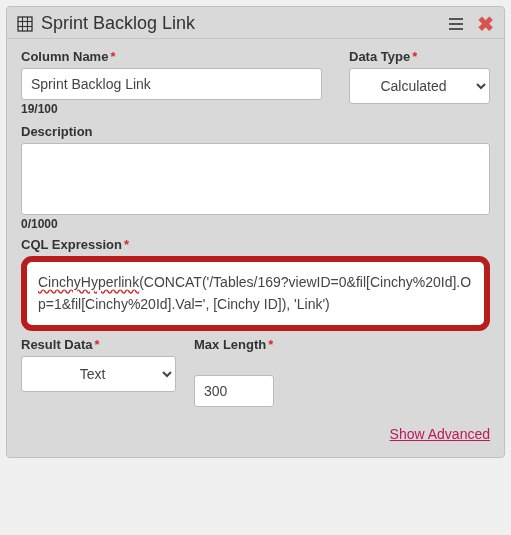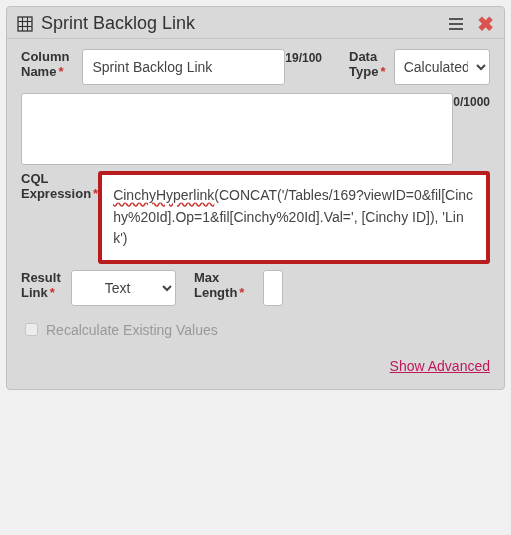--- a/index.html
+++ b/index.html
@@ -55,20 +55,21 @@
   .panel-body {
     padding: 10px 14px 14px 14px;
   }
   .row {
     display: flex;
     gap: 18px;
     margin-bottom: 4px;
   }
   .field {
     display: flex;
+    flex-direction: column;
   }
   .field.col-name { flex: 1; }
   .field.data-type { width: 150px; padding-left: 9px; }
   .field.full { width: 100%; }
   .field.result-type { width: 155px; }
   .field.max-length { width: 80px; gap: 19px; }
   .label {
     font-size: 13px;
     color: #333;
     font-weight: 600;
@@ -104,22 +105,22 @@
   .desc-area {
     height: 72px;
   }
   .dsc-select {
     width: 150px;
     height: 30px;
     padding: 4px 5px;
   }
   .cql-box {
     background: #fff;
-    border: 4px solid #b91c1c;
-    border-radius: 3px;
+    border: 6px solid #b91c1c;
+    border-radius: 11px;
     padding: 10px 11px;
     font-size: 14px;
     color: #444;
     line-height: 1.55;
     word-break: break-all;
   }
   .cql-fn {
     text-decoration: underline;
     text-decoration-color: #c9302c;
     text-decoration-style: wavy;
@@ -184,54 +185,51 @@
         <div class="label">
           <span>Data Type</span><span class="req">*</span>
         </div>
         <select>
           <option>Calculated</option>
         </select>
       </div>
     </div>
 
     <div class="field full section-gap-sm">
+      <div class="label">Description</div>
       <textarea class="desc-area" style=""></textarea>
       <div class="counter">0/1000</div>
     </div>
 
 
     <div class="field full section-gap">
       <div class="label">
         <span>CQL Expression</span><span class="req">*</span>
       </div>
       <div class="cql-box">
         <span class="cql-fn">CinchyHyperlink</span><span>(CONCAT('/Tables/169?viewID=0&amp;fil[Cinchy%20Id].Op=1&amp;fil[Cinchy%20Id].Val=', [Cinchy ID]), 'Link')</span>
       </div>
     </div>
 
     <div class="row section-gap">
       <div class="field result-type">
         <div class="label">
-          <span>Result Link</span><span class="req">*</span>
+          <span>Result Data</span><span class="req">*</span>
         </div>
         <select>
           <option>Text</option>
         </select>
       </div>
       <div class="field max-length">
         <div class="label">
           <span>Max Length</span><span class="req">*</span>
         </div>
         <input type="text" value="300" style="">
       </div>
     </div>
 
-    <div class="checkbox-row">
-      <input type="checkbox" disabled="" style="">
-      <span>Recalculate Existing Values</span>
-    </div>
 
     <div class="show-adv">
       <a>Show Advanced</a>
     </div>
 
   </div>
 </div>
 
 </body></html>

